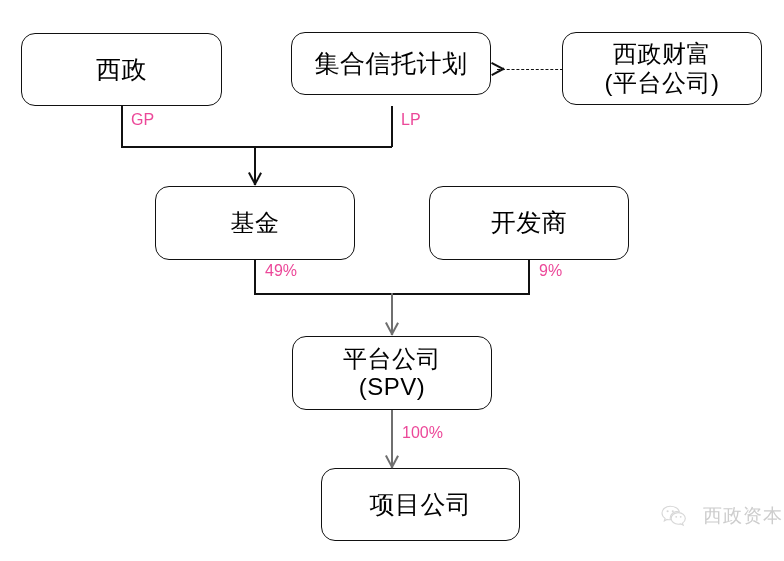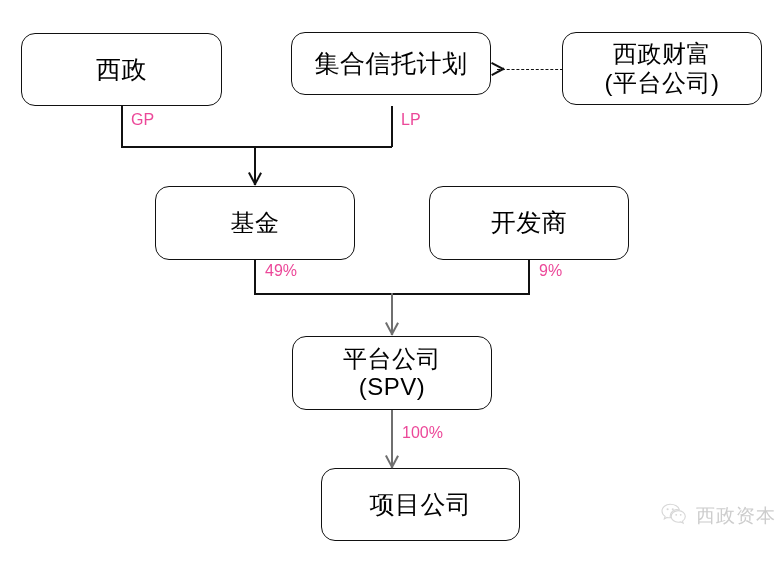--- a/index.html
+++ b/index.html
@@ -113,21 +113,22 @@
     position: absolute;
     font-size: 16px;
     color: #ec4899;
     white-space: nowrap;
   }
 
   
   #watermark {
     position: absolute;
     display: flex;
-    gap: 9px;
+    align-items: center;
+    gap: 16px;
     opacity: 0.92;
   }
   #watermark .wm-text {
     font-size: 19px;
     color: #c9c9c9;
     letter-spacing: 1px;
     white-space: nowrap;
   }
   #watermark svg { display: block; }
 </style>

